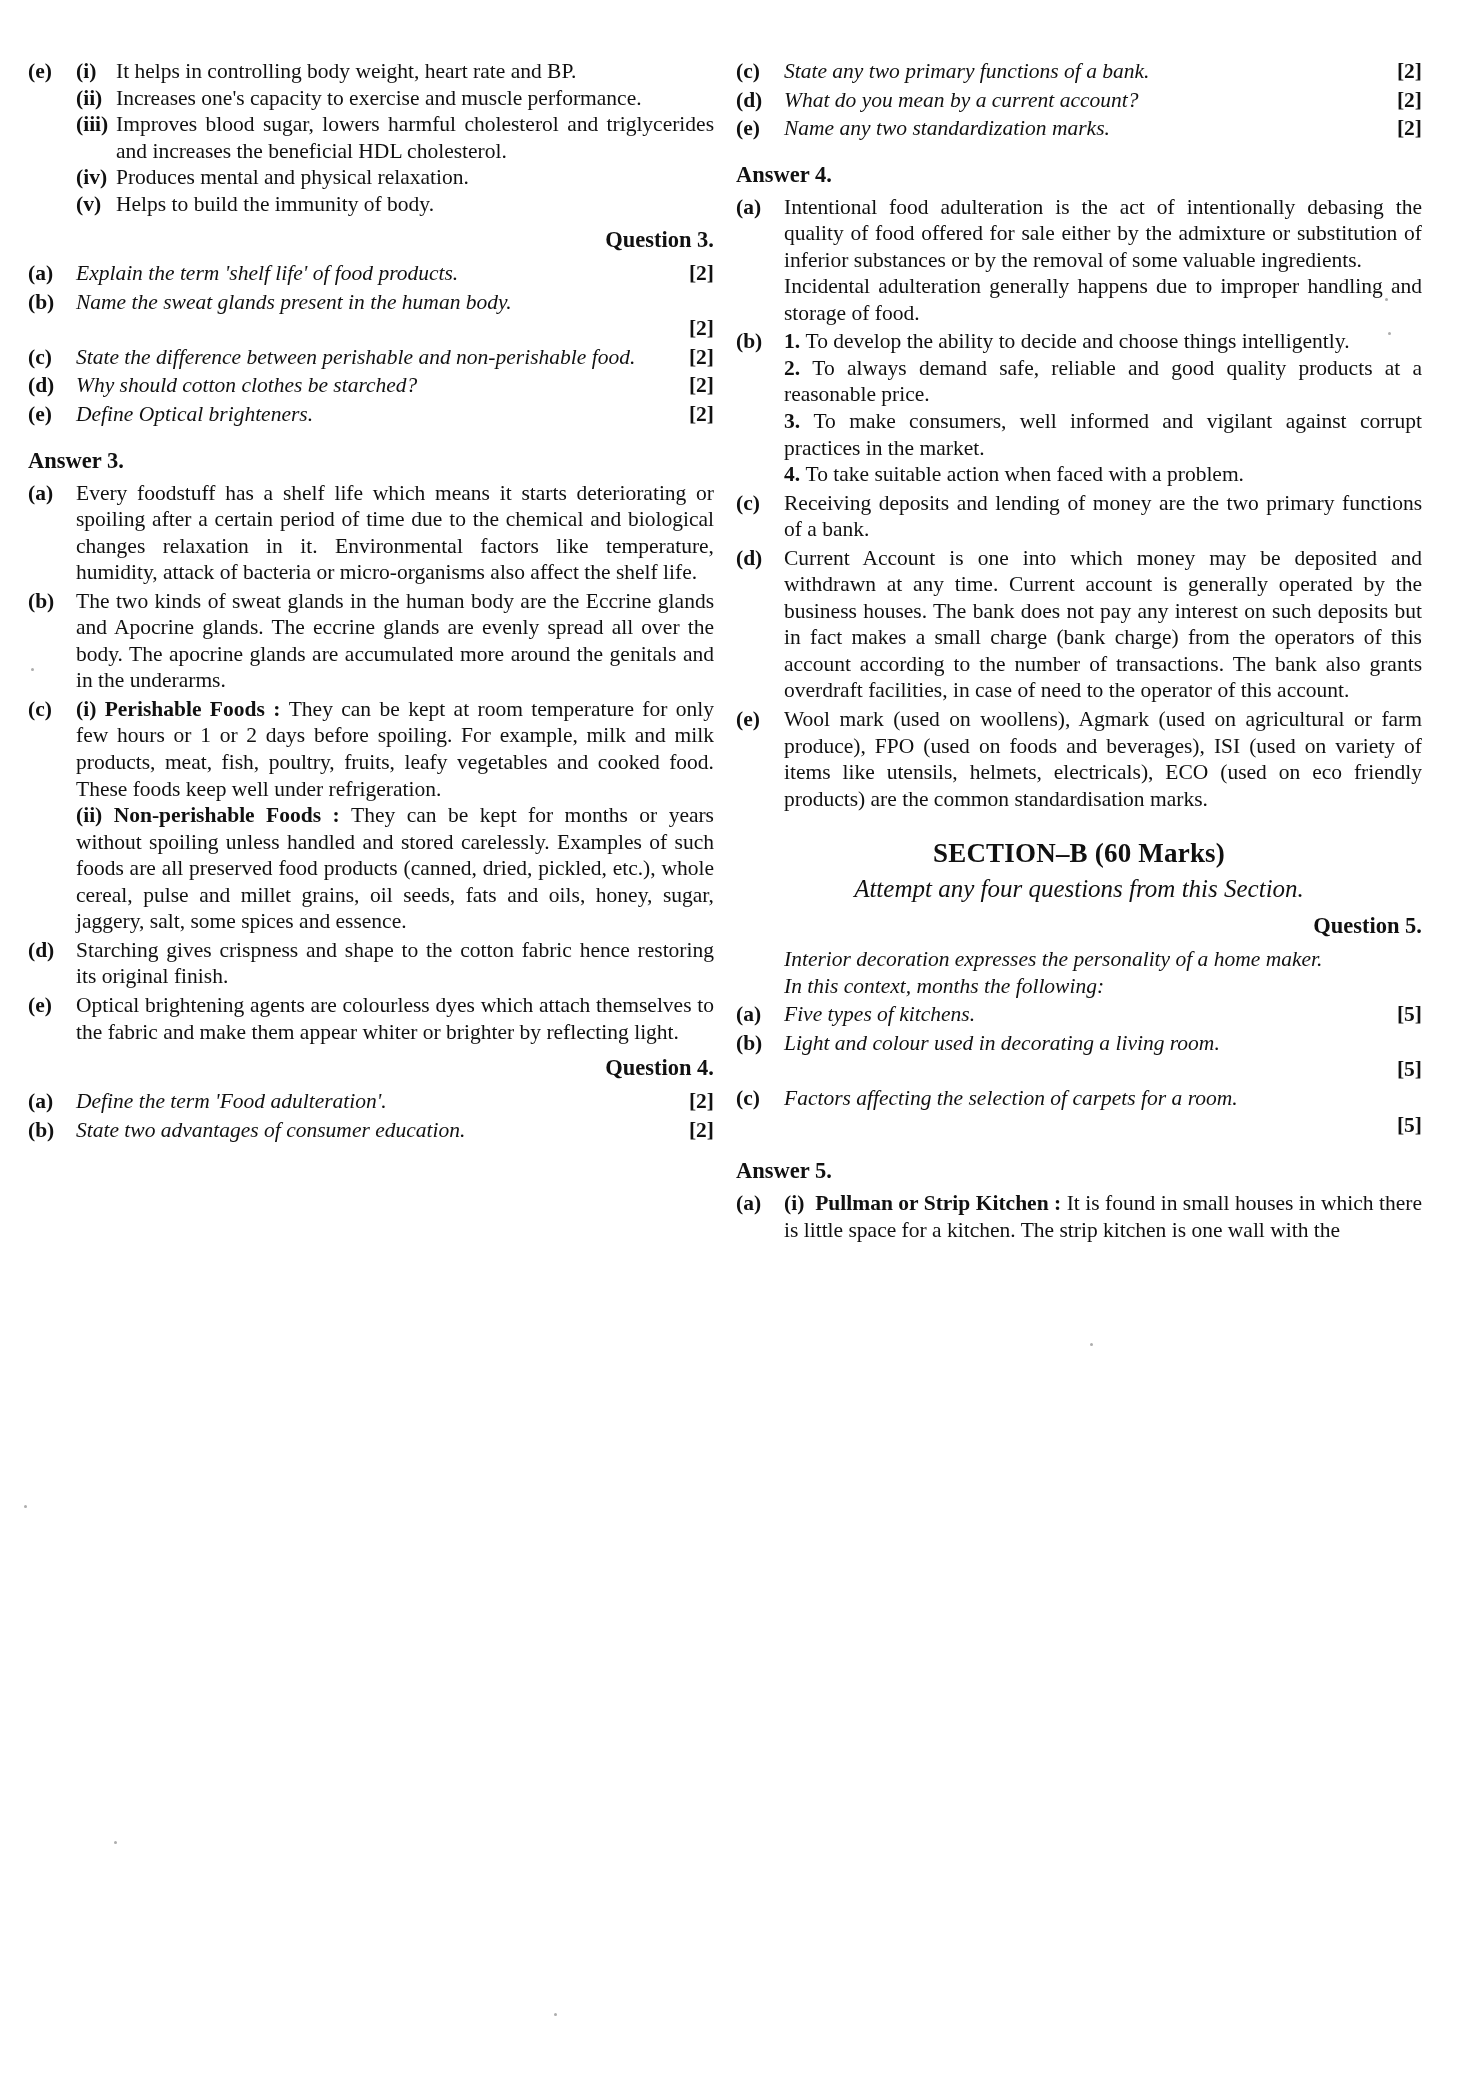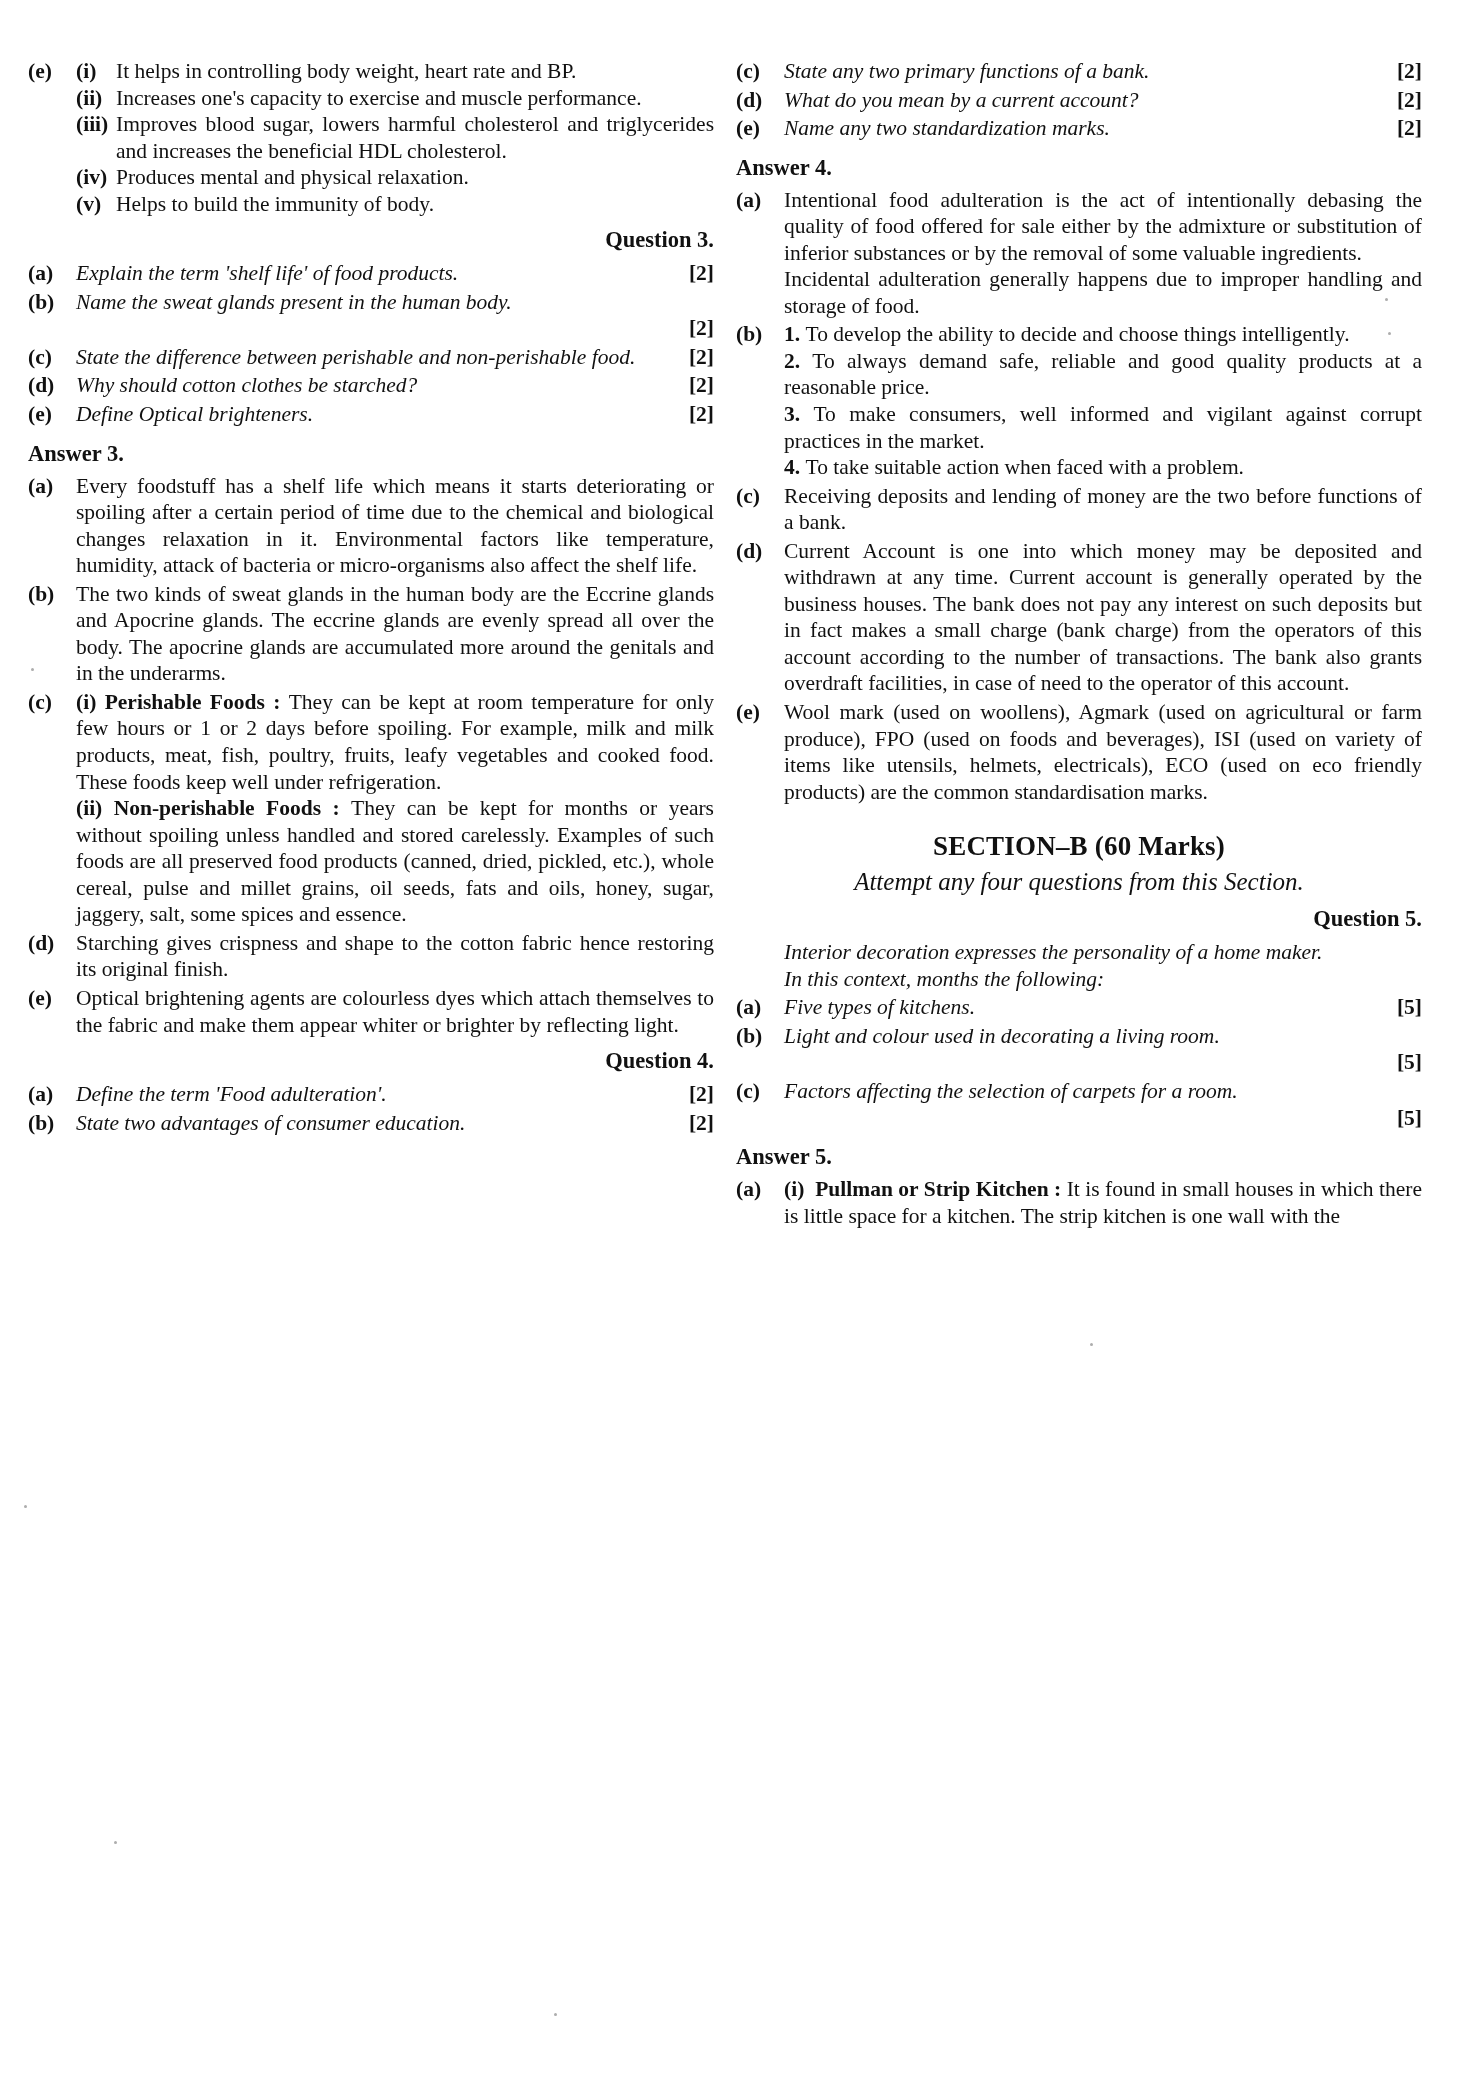--- a/index.html
+++ b/index.html
@@ -69,21 +69,21 @@
   .qhead {
     font-weight: bold;
     font-size: 22.5px;
     margin: 9px 0 7px 0;
     line-height: 1.2;
     text-align: right;
   }
   .ahead {
     font-weight: bold;
     font-size: 22.5px;
-    margin: 12px 0 6px 0;
+    margin: 19px 0 6px 0;
     line-height: 1.2;
   }
   .section-head {
     text-align: center;
     font-weight: bold;
     font-size: 27px;
     margin: 26px 0 6px 0;
     letter-spacing: 0.2px;
   }
   .section-sub {
@@ -294,21 +294,21 @@
             <span class="inline-lbl">3.</span><span>&nbsp;</span><span>To make consumers, well informed and vigilant against corrupt practices in the market.</span>
           </div>
           <div class="just">
             <span class="inline-lbl">4.</span><span>&nbsp;</span><span>To take suitable action when faced with a problem.</span>
           </div>
         </div>
       </div>
 
       <div class="row">
         <div class="lbl">(c)</div>
-        <div class="body-cell just">Receiving deposits and lending of money are the two before functions of a bank.</div>
+        <div class="body-cell just">Receiving deposits and lending of money are the two primary functions of a bank.</div>
       </div>
 
       <div class="row">
         <div class="lbl">(d)</div>
         <div class="body-cell just">Current Account is one into which money may be deposited and withdrawn at any time. Current account is generally operated by the business houses. The bank does not pay any interest on such deposits but in fact makes a small charge (bank charge) from the operators of this account according to the number of transactions. The bank also grants overdraft facilities, in case of need to the operator of this account.</div>
       </div>
 
       <div class="row">
         <div class="lbl">(e)</div>
         <div class="body-cell just">Wool mark (used on woollens), Agmark (used on agricultural or farm produce), FPO (used on foods and beverages), ISI (used on variety of items like utensils, helmets, electricals), ECO (used on eco friendly products) are the common standardisation marks.</div>

